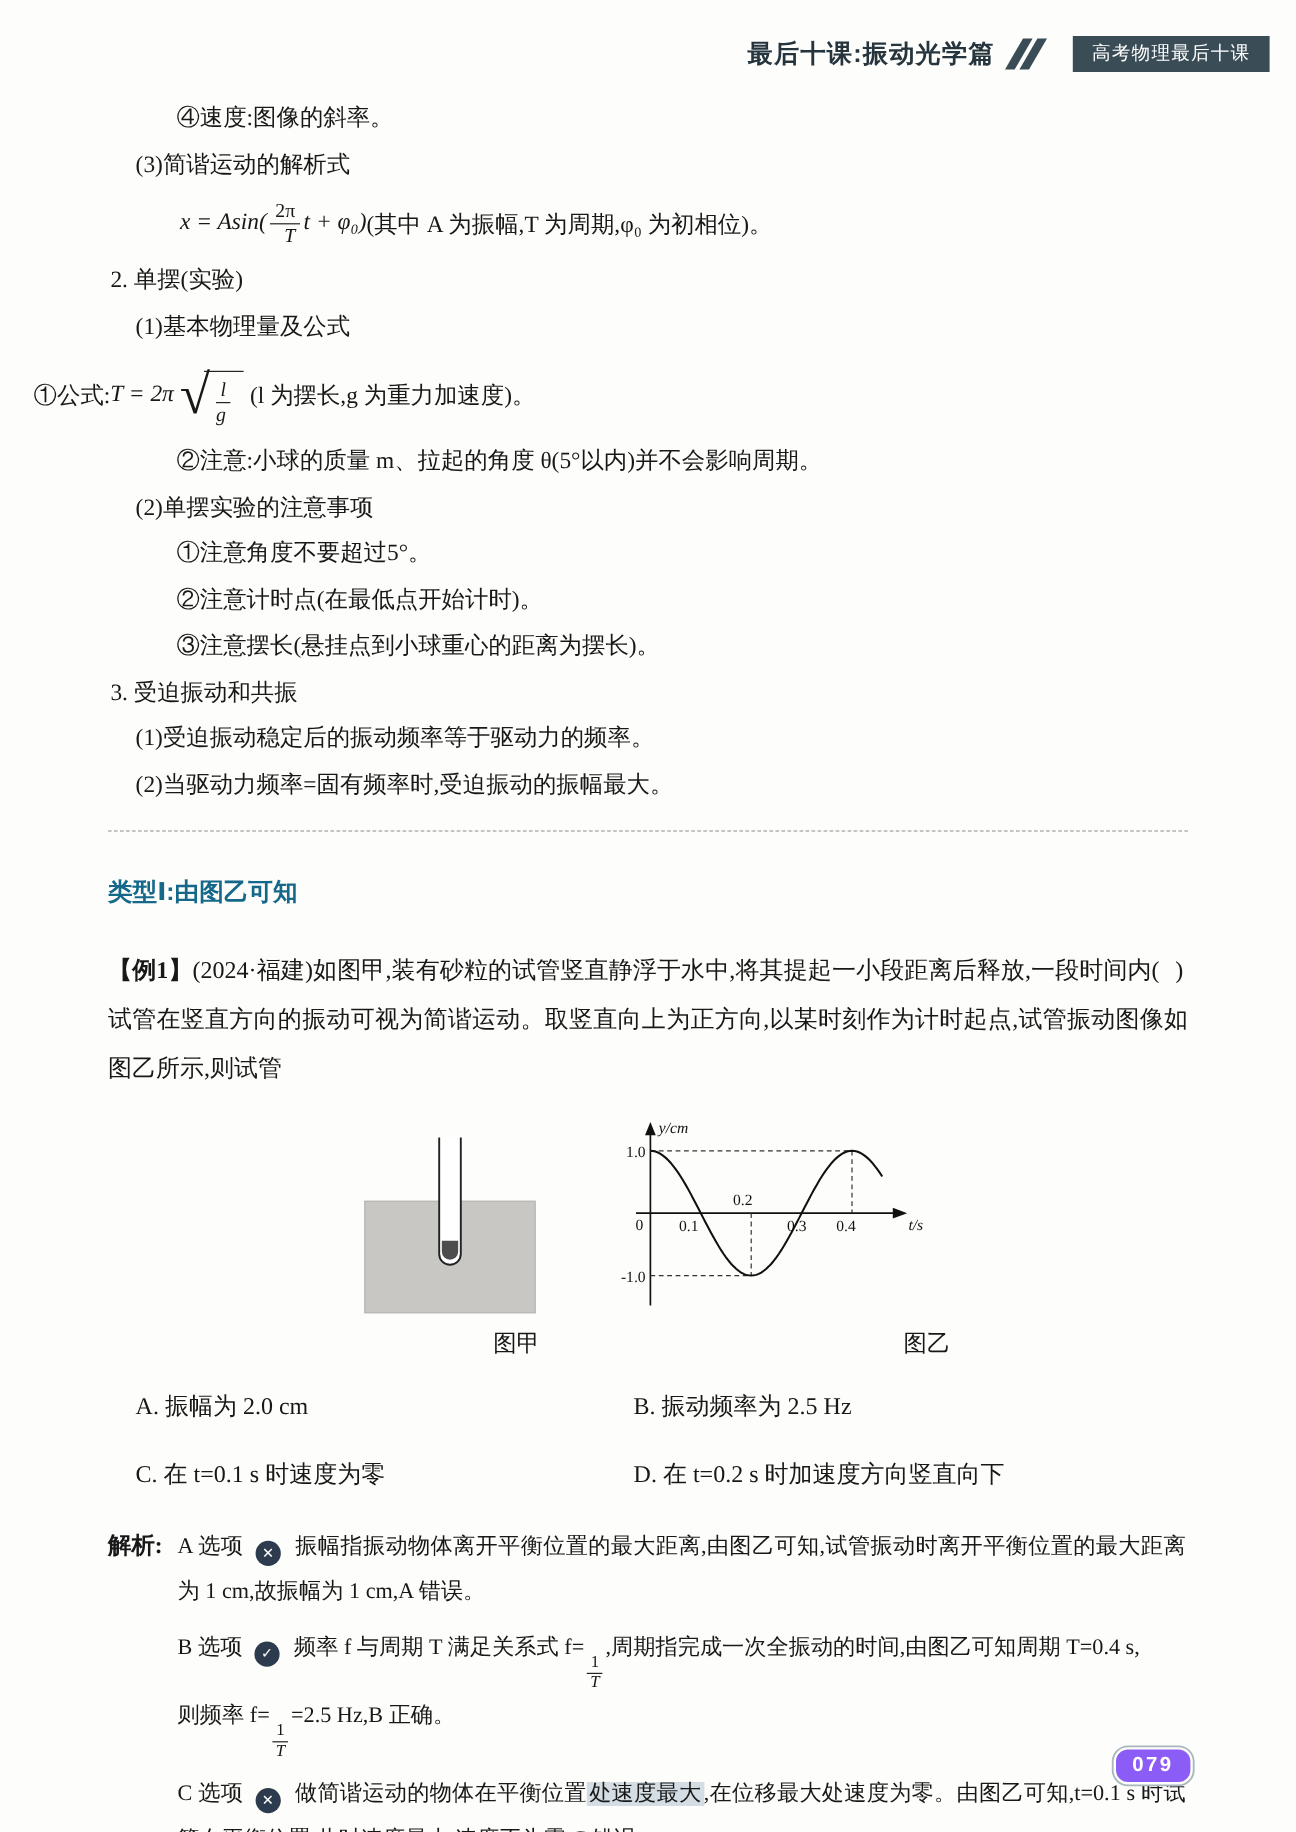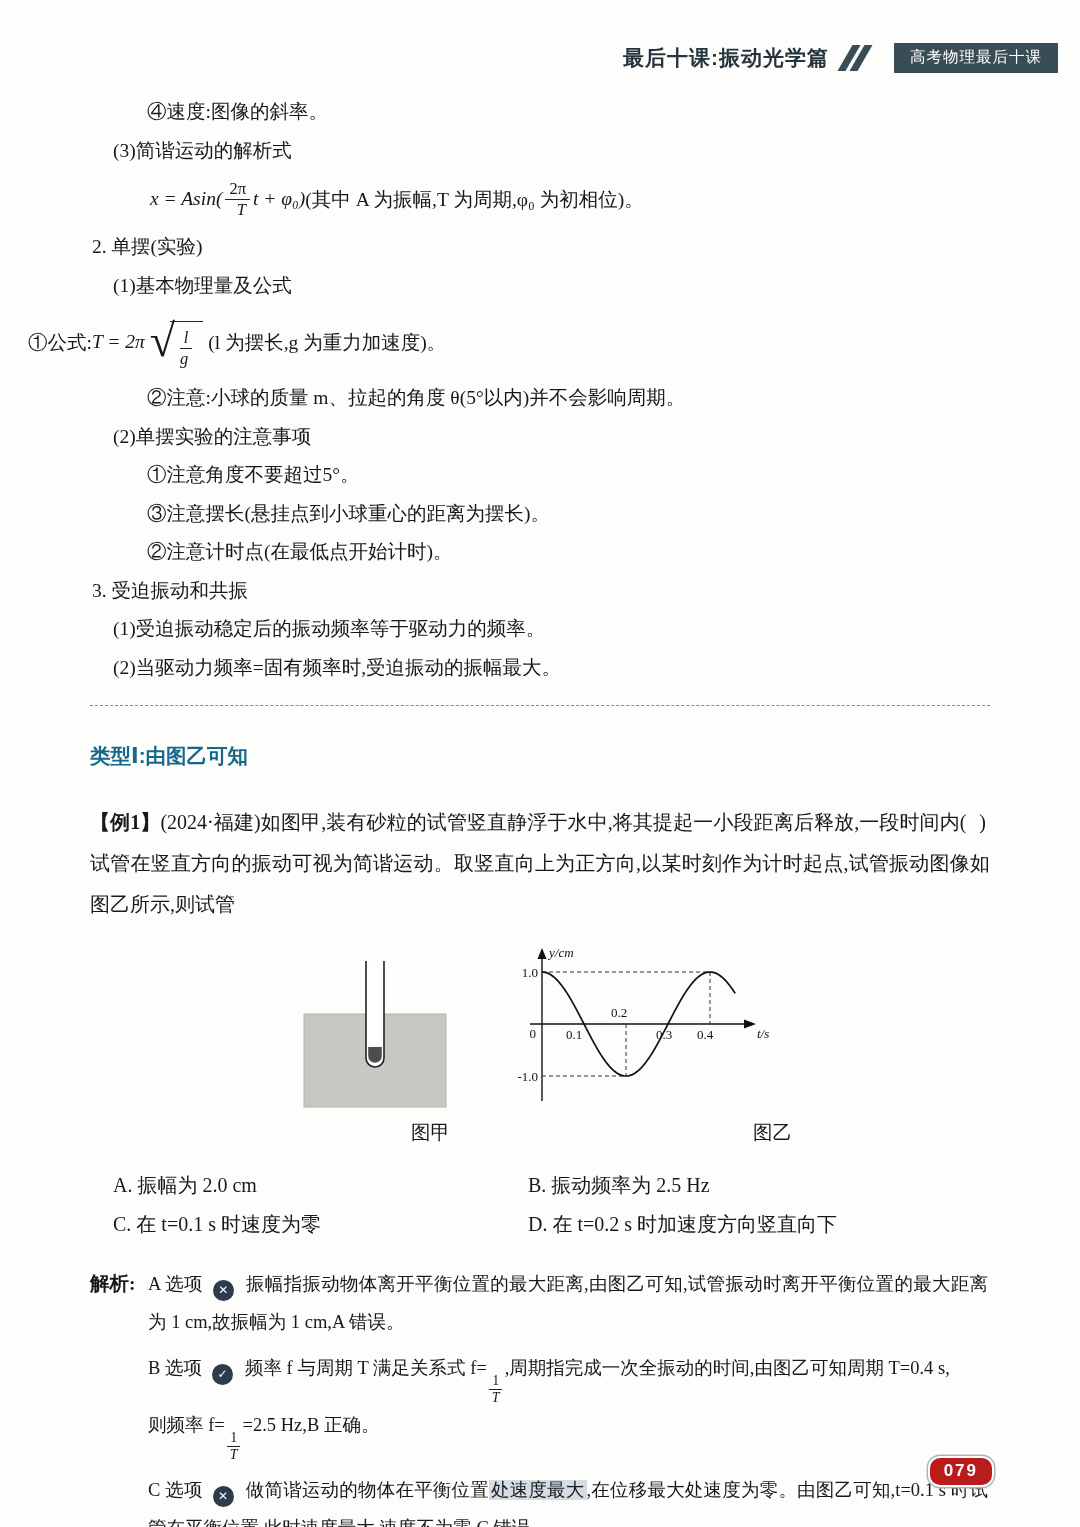--- a/index.html
+++ b/index.html
@@ -3,21 +3,21 @@
 <meta charset="utf-8">
 <style>
   * { margin:0; padding:0; box-sizing:border-box; }
   html,body { background:#e9e9e9; }
   .page {
     width:1080px; height:1527px; margin:0 auto; background:#fdfdfb;
     position:relative; overflow:hidden;
     font-family:"Liberation Serif","DejaVu Serif",serif; color:#181818;
   }
   
-  .header { display:flex; justify-content:flex-end; align-items:center; padding:43px 22px 0 0; gap:8px;text-align:right; }
+  .header { display:flex; justify-content:flex-end; align-items:center; padding:30px 22px 0 0; gap:8px;text-align:right; }
   .hdr-title { font-family:"Liberation Sans","DejaVu Sans",sans-serif; font-weight:bold; font-size:21px; color:#25343d; letter-spacing:1px; }
   .hdr-stripes { display:flex; gap:4px; margin-left:8px; }
   .stripe { width:8px; height:26px; background:#3a4d57; transform:skewX(-30deg); }
   .hdr-badge { background:#3a4d57; color:#fff; font-size:15.5px; padding:4px 16px 5px; font-family:"Liberation Sans","DejaVu Sans",sans-serif; letter-spacing:1px;margin-left:21px; }
   
   .outline { margin-top:20px; font-size:19.5px; }
   .ln { line-height:38.5px; }
   .ind0 { margin-left:92px; }
   .ind1 { margin-left:113px; }
   .ind2 { margin-left:147px; }
@@ -37,35 +37,35 @@
   .example { margin:32px 90px 0; font-size:20px; line-height:41px; text-align:justify; }
   .ex-tag { font-weight:bold; }
   .ex-bracket { float:right; letter-spacing:4px; }
   
   .figures { display:flex; align-items:flex-end; margin:14px 0 0 300px; gap:42px; }
   .figcol { display:flex; flex-direction:column; align-items:flex-end; }
   .figcap { font-size:19.5px; margin-top:8px; }
   .graph-label { font-size:13px; fill:#111; font-family:"Liberation Serif","DejaVu Serif",serif; }
   .graph-label.math { font-style:italic; }
   
-  .options { display:grid; grid-template-columns:415px auto; margin:20px 90px 0 113px; row-gap:1px; font-size:20px; line-height:38px; }
+  .options { display:grid; grid-template-columns:415px auto; margin:20px 90px 0 113px; row-gap:19px; font-size:20px; line-height:38px; }
   
   .analysis { margin:22px 92px 0 90px; font-size:18.5px; line-height:38px; position:relative; }
   .ana-label { position:absolute; left:0; top:0; font-weight:bold; font-size:19.5px; }
   .ana-items { margin-left:58px; }
   .ana-item { margin-bottom:8px; text-align:justify; }
   .vicon { display:inline-flex; align-items:center; justify-content:center; width:21px; height:21px; border-radius:50%;
            background:#2c3b4d; color:#fff; font-size:12px; line-height:1; vertical-align:-4px; margin:0 12px 0 10px;
            font-family:"DejaVu Sans","Liberation Sans",sans-serif; }
   .ifrac { display:inline-flex; flex-direction:column; align-items:center; font-size:14px; line-height:1.15; vertical-align:-11px; margin:0 2px; }
   .ifrac .num { border-bottom:1.2px solid #222; padding:0 3px; }
   .ifrac .den { padding:0 3px; }
   .hl { background:#d3dde3; padding:0 2px; }
   
-  .page-badge { position:absolute; right:88px; bottom:42px; background:#b91c1c; color:#fff;
+  .page-badge { position:absolute; right:88px; bottom:42px; background:#8b5cf6; color:#fff;
                 font-family:"Liberation Sans","DejaVu Sans",sans-serif; font-size:17px; font-weight:bold;
                 padding:3px 14px 4px; border-radius:10px; letter-spacing:2px; box-shadow:0 0 0 2px #fdfdfb, 0 0 0 3.5px #a9b6bd; }
 </style>
 </head>
 <body>
 
 <div class="page">
 
   <div class="header">
     <span class="hdr-title">最后十课:振动光学篇</span>
@@ -102,22 +102,22 @@
               <span class="num it">l</span>
               <span class="den it">g</span>
             </span></span>
         </span>
         <span>(l 为摆长,g 为重力加速度)。</span>
     </div>
 
     <div class="ln ind2">②注意:小球的质量 m、拉起的角度 θ(5°以内)并不会影响周期。</div>
     <div class="ln ind1">(2)单摆实验的注意事项</div>
     <div class="ln ind2">①注意角度不要超过5°。</div>
+    <div class="ln ind2">②注意计时点(在最低点开始计时)。</div>
     <div class="ln ind2">③注意摆长(悬挂点到小球重心的距离为摆长)。</div>
-    <div class="ln ind2">②注意计时点(在最低点开始计时)。</div>
     <div class="ln ind0">3. 受迫振动和共振</div>
     <div class="ln ind1">(1)受迫振动稳定后的振动频率等于驱动力的频率。</div>
     <div class="ln ind1">(2)当驱动力频率=固有频率时,受迫振动的振幅最大。</div>
   </div>
 
   <div class="divider"></div>
 
   <div class="section-title">类型Ⅰ:由图乙可知</div>
 
   <div class="example">

